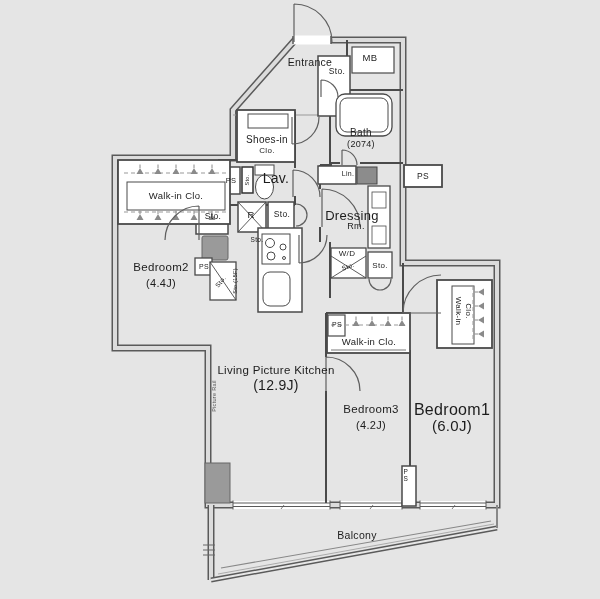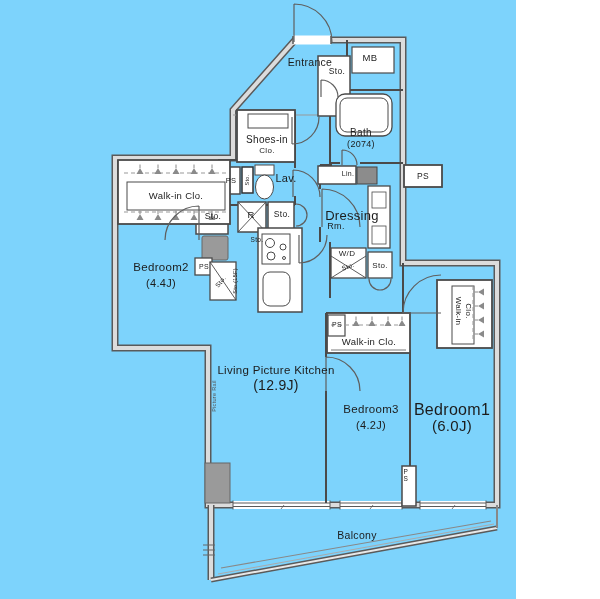--- a/index.html
+++ b/index.html
@@ -1,16 +1,16 @@
 <!DOCTYPE html>
 <html><head>
 <meta charset="utf-8">
 <style>
   html,body{margin:0;padding:0;background:#fff;}
-  #plan{position:relative;width:516px;height:599px;background:#7dd3fc;overflow:hidden;
+  #plan{position:relative;width:600px;height:599px;background:#e5e5e5;overflow:hidden;
         font-family:"Liberation Sans",sans-serif;}
   #plan svg{position:absolute;left:0;top:0;}
   .lbl{position:absolute;transform:translate(-50%,-50%);white-space:nowrap;
        color:#1c1c1c;letter-spacing:.3px;line-height:1;}
   .rotm90{transform:translate(-50%,-50%) rotate(-90deg);}
   .rot90{transform:translate(-50%,-50%) rotate(90deg);}
   .rotm50{transform:translate(-50%,-50%) rotate(-50deg);}
   .rotm18{transform:translate(-50%,-50%) rotate(-18deg);}
   .vert{writing-mode:vertical-rl;text-orientation:upright;letter-spacing:0;}
   .dim{color:#555;}
@@ -152,24 +152,24 @@
     <path d="M203,545 H215 M203,550 H215 M203,555 H215" stroke="#666" stroke-width="1"></path>
   </g>
 </svg>
 
   <div class="lbl" style="left:310px;top:62px;font-size:10.5px">Entrance</div>
   <div class="lbl" style="left:370px;top:58px;font-size:9.5px">MB</div>
   <div class="lbl" style="left:361px;top:133px;font-size:10px">Bath</div>
   <div class="lbl" style="left:361px;top:144px;font-size:9px">(2074)</div>
   <div class="lbl" style="left:267px;top:140px;font-size:10px">Shoes-in</div>
   <div class="lbl" style="left:267px;top:151px;font-size:8px">Clo.</div>
-  <div class="lbl" style="left:286px;top:178px;font-size:11px">Lav.</div>
+  <div class="lbl" style="left:276px;top:178px;font-size:14px">Lav.</div>
   <div class="lbl" style="left:348px;top:173px;font-size:7px">Lin.</div>
   <div class="lbl" style="left:352px;top:215px;font-size:13px">Dressing</div>
-  <div class="lbl" style="left:336px;top:226px;font-size:9px">Rm.</div>
+  <div class="lbl" style="left:356px;top:226px;font-size:9px">Rm.</div>
   <div class="lbl" style="left:347px;top:254px;font-size:8px">W/D</div>
   <div class="lbl rotm18" style="left:348px;top:267px;font-size:6.5px">Sto.</div>
   <div class="lbl" style="left:337px;top:71px;font-size:8.5px">Sto.</div>
   <div class="lbl" style="left:282px;top:214px;font-size:8.5px">Sto.</div>
   <div class="lbl" style="left:380px;top:266px;font-size:8px">Sto.</div>
   <div class="lbl" style="left:251px;top:215px;font-size:9.5px">R</div>
   <div class="lbl" style="left:257px;top:240px;font-size:6.5px">Sto.</div>
   <div class="lbl" style="left:213px;top:216px;font-size:8.5px">Sto.</div>
   <div class="lbl rotm50" style="left:221px;top:282px;font-size:6.5px">Sto.</div>
   <div class="lbl rotm90" style="left:236px;top:281px;font-size:5.5px">Sto.(15F)</div>

